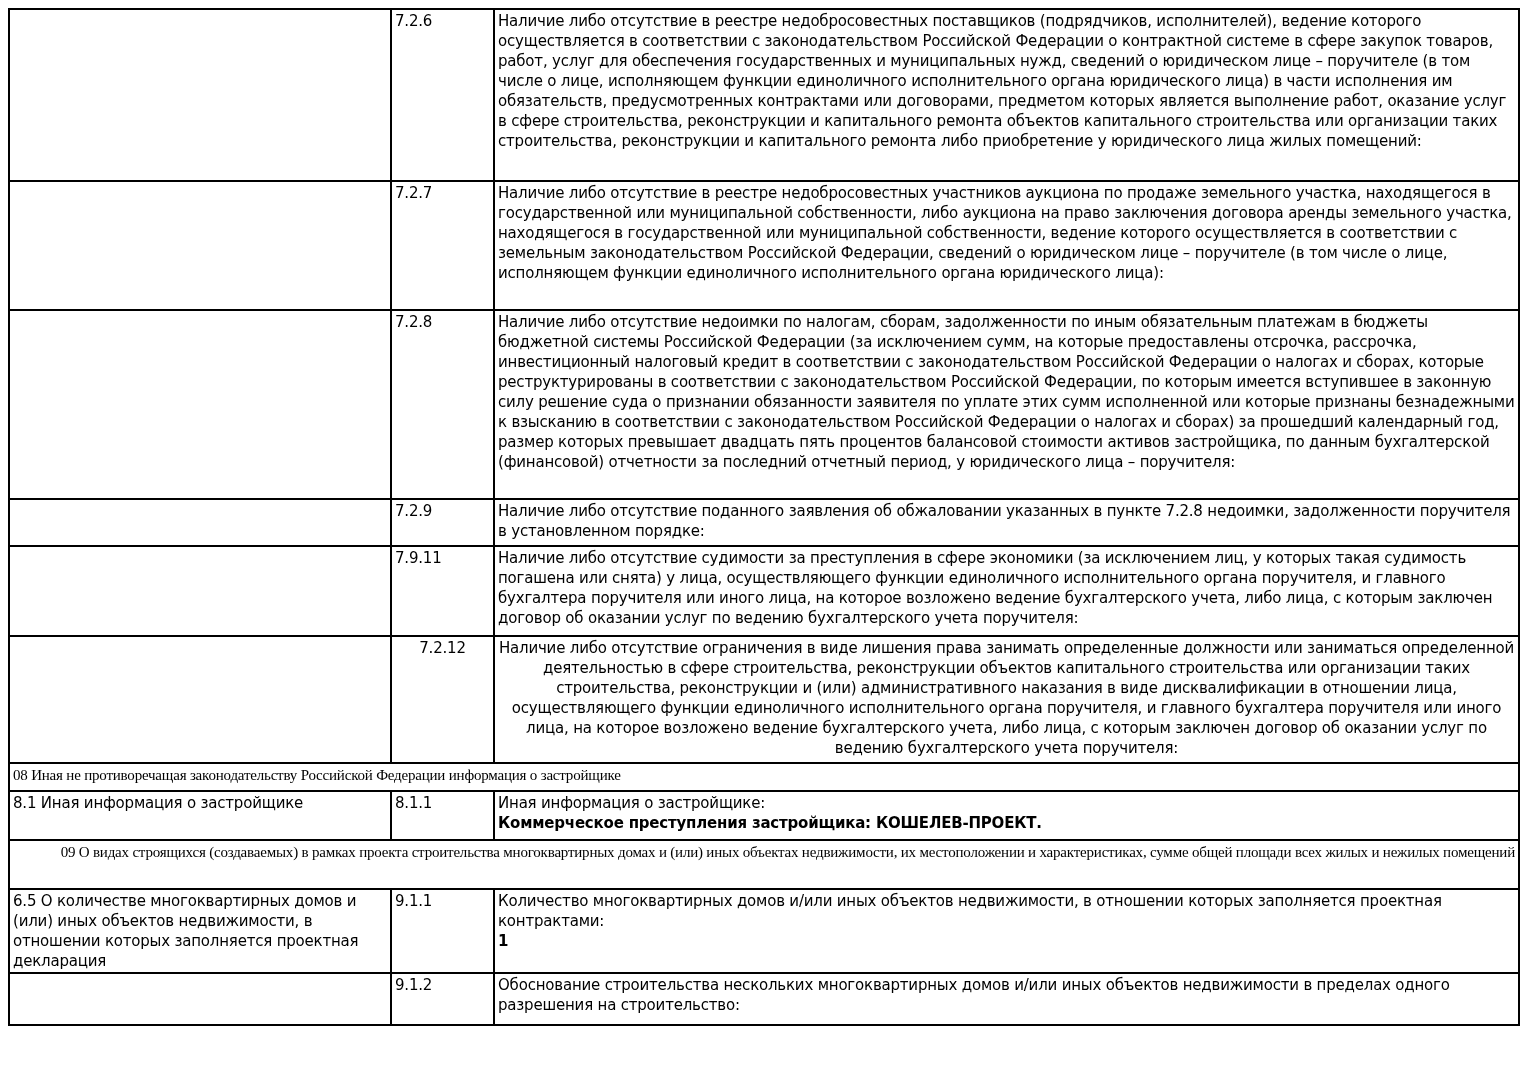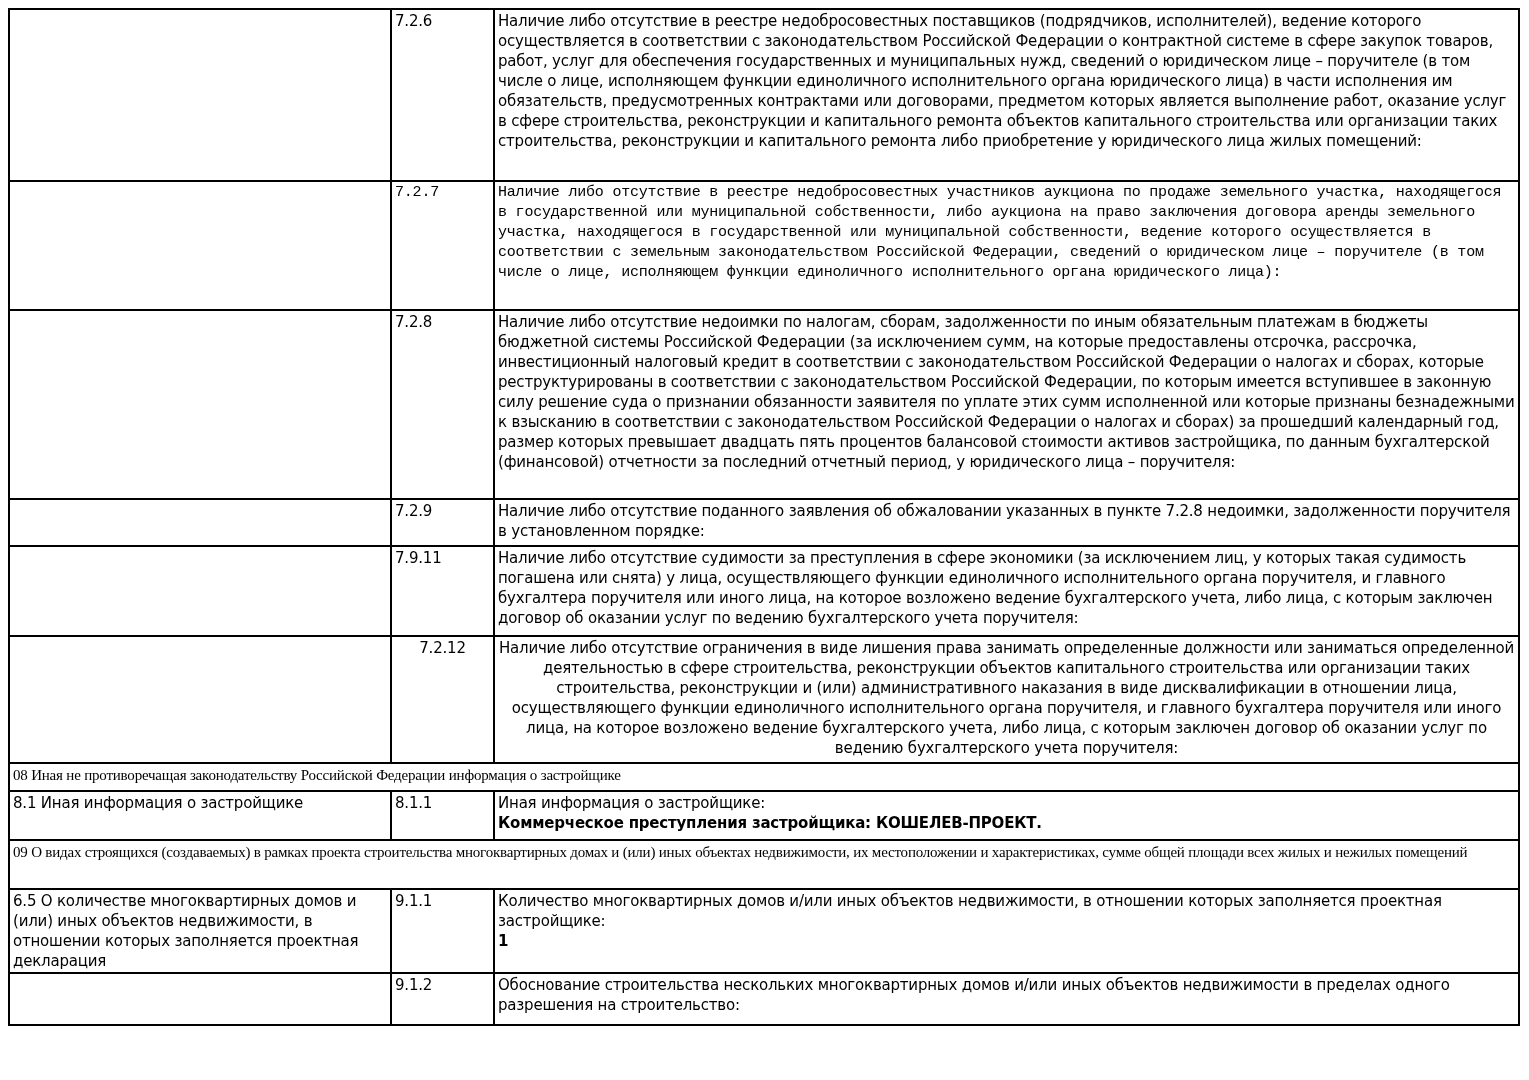--- a/index.html
+++ b/index.html
@@ -26,29 +26,29 @@
     vertical-align: top;
     overflow: hidden;
     word-wrap: break-word;
   }
   td.cat  { vertical-align: middle; }
   td.code { vertical-align: middle; }
   td.sectionrow { vertical-align: middle; font-weight: normal; font-family: Liberation Serif, serif; }
   .bold { font-weight: bold; }
   
   .h-r0  td { height: 168px; }
-  .h-r1  td { height: 125px; font-family: Liberation Mono, monospace; }
+  .h-r1  td { height: 125px; }
   .h-r2  td { height: 185px; }
   .h-r3  td { height: 43px;  }
   .h-r4  td { height: 43px;  }
   .h-r5  td { height: 86px;  }
   .h-r6  td { height: 123px; text-align: center; }
   .h-r7  td { height: 24px;  }
   .h-r8  td { height: 45px;  }
-  .h-r9  td { height: 45px;  }
+  .h-r9  td { height: 45px; text-align: right;  }
   .h-r10 td { height: 78px;  }
   .h-r11 td { height: 48px;  }
 </style>
 </head>
 <body>
 
 <table class="decl">
   <colgroup>
     <col style="width:382px">
     <col style="width:103px">
@@ -96,21 +96,21 @@
         <div class="bold">Коммерческое преступления застройщика: КОШЕЛЕВ-ПРОЕКТ.</div>
       </td>
     </tr>
     <tr class="h-r9">
       <td class="sectionrow" colspan="3">09 О видах строящихся (создаваемых) в рамках проекта строительства многоквартирных домах и (или) иных объектах недвижимости, их местоположении и характеристиках, сумме общей площади всех жилых и нежилых помещений</td>
     </tr>
     <tr class="h-r10">
       <td class="cat">6.5 О количестве многоквартирных домов и (или) иных объектов недвижимости, в отношении которых заполняется проектная декларация</td>
       <td class="code">9.1.1</td>
       <td class="desc">
-        <div>Количество многоквартирных домов и/или иных объектов недвижимости, в отношении которых заполняется проектная застройщике:</div>
+        <div>Количество многоквартирных домов и/или иных объектов недвижимости, в отношении которых заполняется проектная контрактами:</div>
         <div class="bold">1</div>
       </td>
     </tr>
     <tr class="h-r11">
       <td class="cat"></td>
       <td class="code">9.1.2</td>
       <td class="desc">Обоснование строительства нескольких многоквартирных домов и/или иных объектов недвижимости в пределах одного разрешения на строительство:</td>
     </tr>
   </tbody>
 </table>

